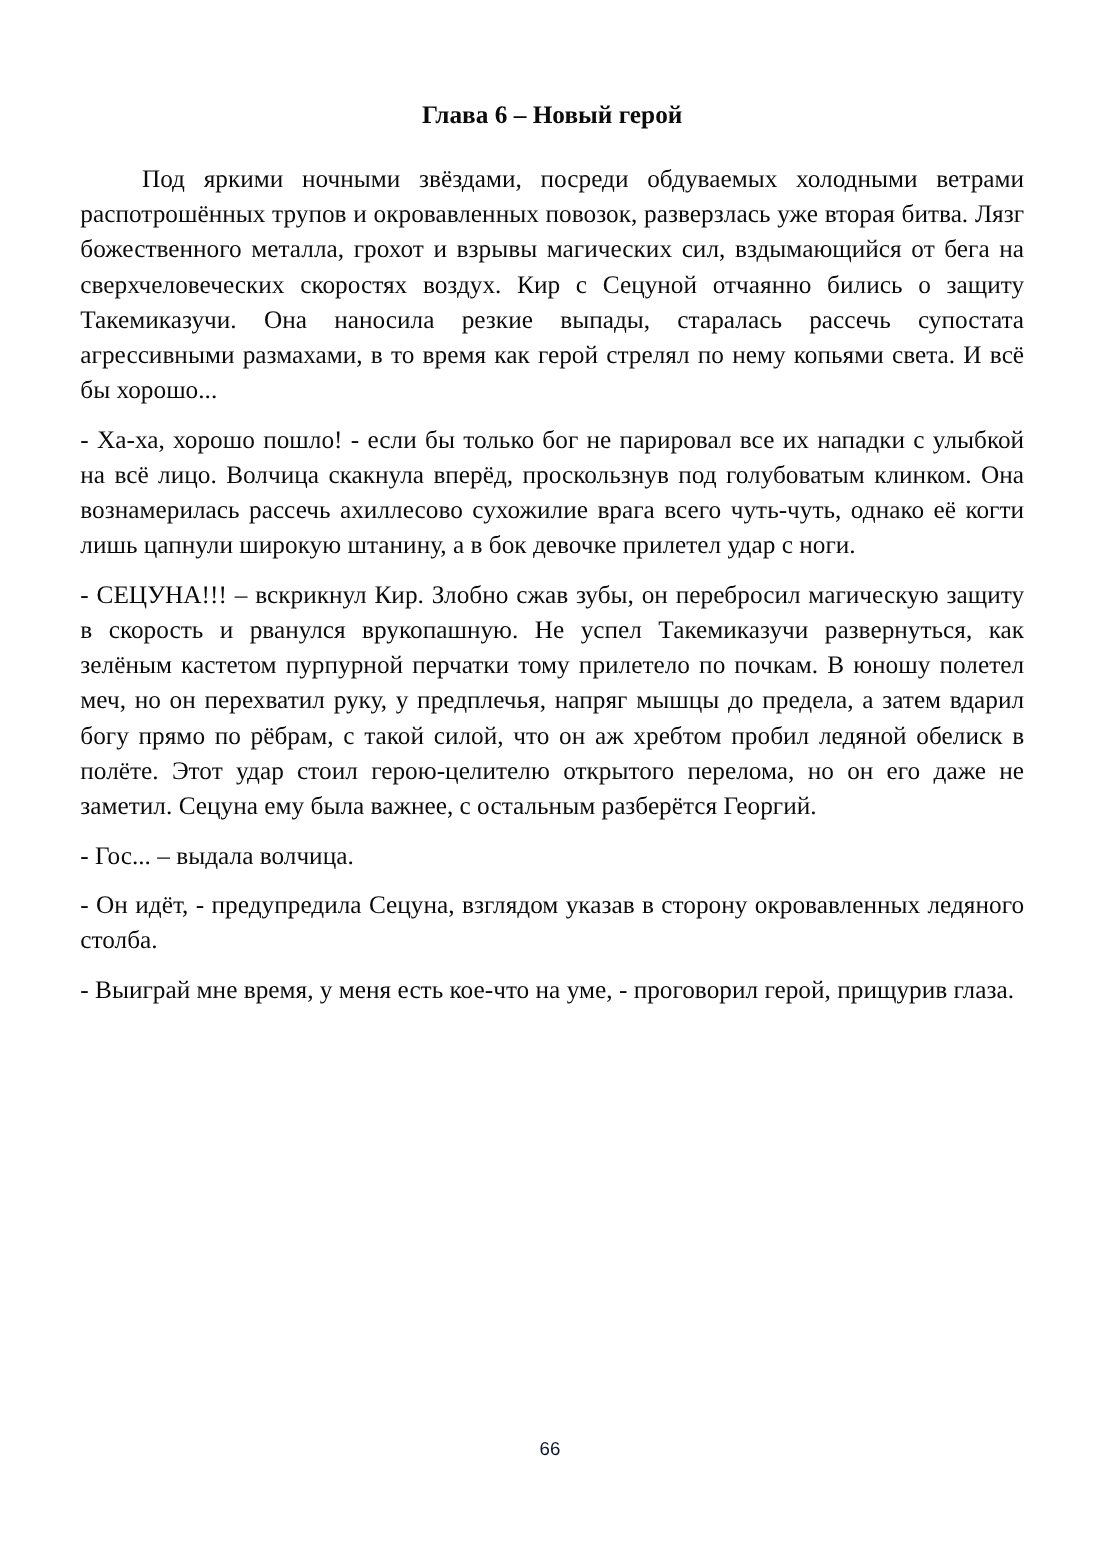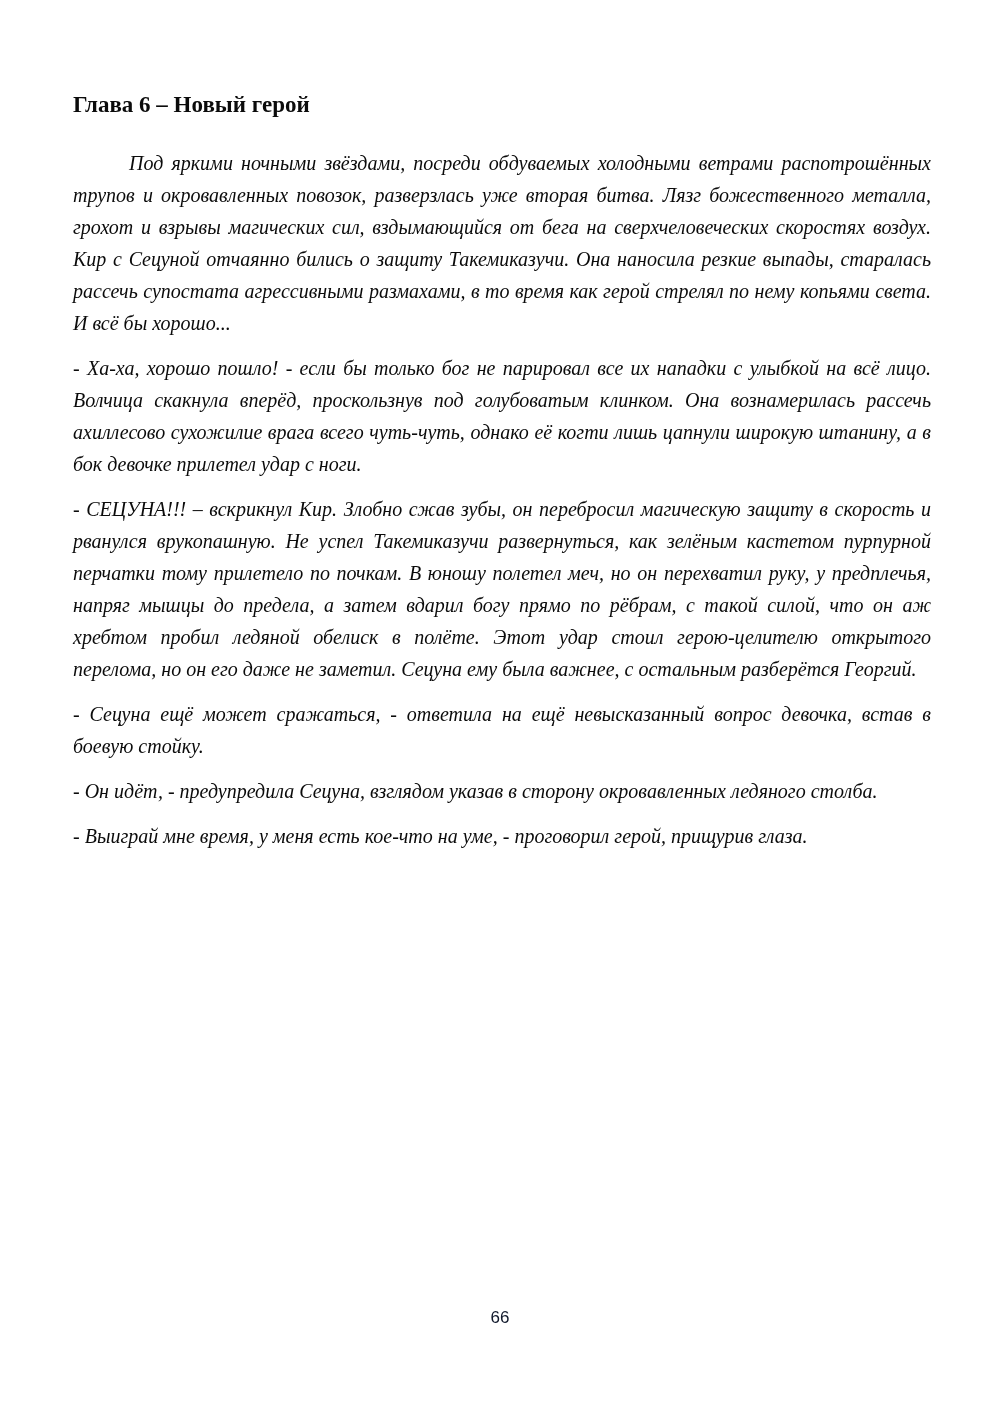--- a/index.html
+++ b/index.html
@@ -18,30 +18,29 @@
   }
   .content {
     position: absolute;
     top: 90px;
     left: 73px;
     width: 858px;
   }
   .chapter-title {
     font-size: 23px;
     font-weight: bold;
-    text-align: left;
+    text-align: center;
     margin: 0 0 27px 0;
     line-height: 1.3;
   }
   .content p {
-    font-size: 20px;
+    font-size: 23px;
     line-height: 32px;
     text-align: justify;
     margin: 0 0 13px 0;
-    font-style: italic;
   }
   .content p.first-indent {
     text-indent: 56px;
   }
   .page-number {
     position: absolute;
     bottom: 86px;
     left: 0;
     width: 100%;
     text-align: center;
@@ -53,19 +52,19 @@
 </head>
 <body>
 
 <div class="page">
   <div class="content">
     <h1 class="chapter-title">Глава 6 – Новый герой</h1>
 
     <p class="first-indent">Под яркими ночными звёздами, посреди обдуваемых холодными ветрами распотрошённых трупов и окровавленных повозок, разверзлась уже вторая битва. Лязг божественного металла, грохот и взрывы магических сил, вздымающийся от бега на сверхчеловеческих скоростях воздух. Кир с Сецуной отчаянно бились о защиту Такемиказучи. Она наносила резкие выпады, старалась рассечь супостата агрессивными размахами, в то время как герой стрелял по нему копьями света. И всё бы хорошо...</p>
     <p>- Ха-ха, хорошо пошло! - если бы только бог не парировал все их нападки с улыбкой на всё лицо. Волчица скакнула вперёд, проскользнув под голубоватым клинком. Она вознамерилась рассечь ахиллесово сухожилие врага всего чуть-чуть, однако её когти лишь цапнули широкую штанину, а в бок девочке прилетел удар с ноги.</p>
     <p>- СЕЦУНА!!! – вскрикнул Кир. Злобно сжав зубы, он перебросил магическую защиту в скорость и рванулся врукопашную. Не успел Такемиказучи развернуться, как зелёным кастетом пурпурной перчатки тому прилетело по почкам. В юношу полетел меч, но он перехватил руку, у предплечья, напряг мышцы до предела, а затем вдарил богу прямо по рёбрам, с такой силой, что он аж хребтом пробил ледяной обелиск в полёте. Этот удар стоил герою-целителю открытого перелома, но он его даже не заметил. Сецуна ему была важнее, с остальным разберётся Георгий.</p>
-    <p>- Сецуна ещё может сражаться, - ответила на ещё невысказанный вопрос девочка, встав в боевую стойку.</p>
+    <p>- Гос... – выдала волчица.</p>
     <p>- Он идёт, - предупредила Сецуна, взглядом указав в сторону окровавленных ледяного столба.</p>
     <p>- Выиграй мне время, у меня есть кое-что на уме, - проговорил герой, прищурив глаза.</p>
   </div>
 
   <div class="page-number">66</div>
 </div>
 
 </body></html>

